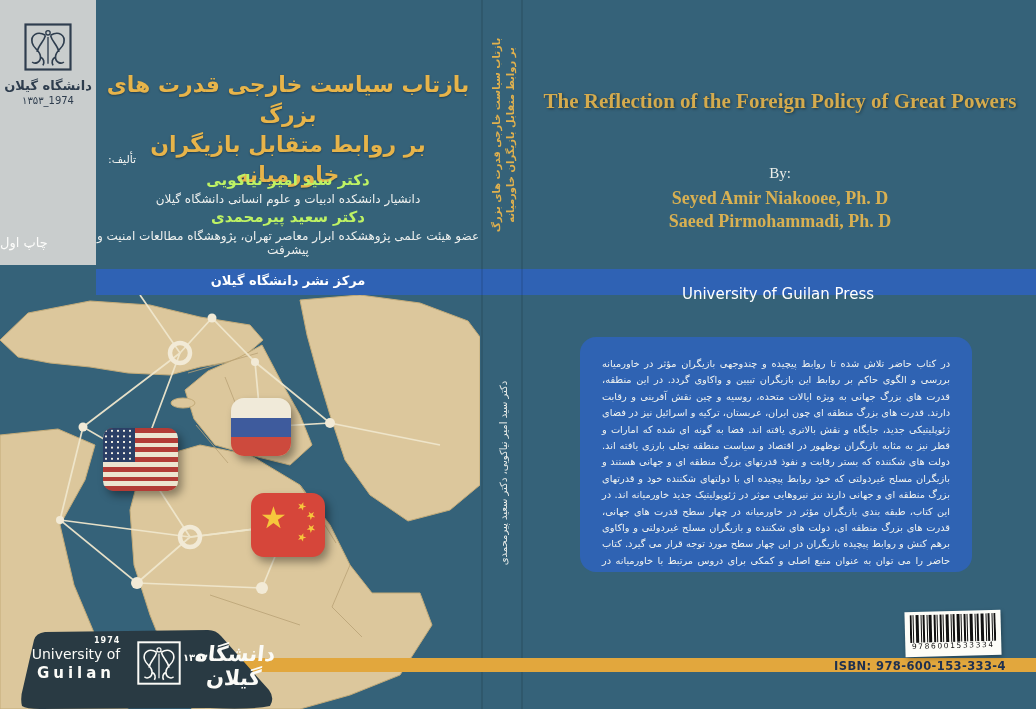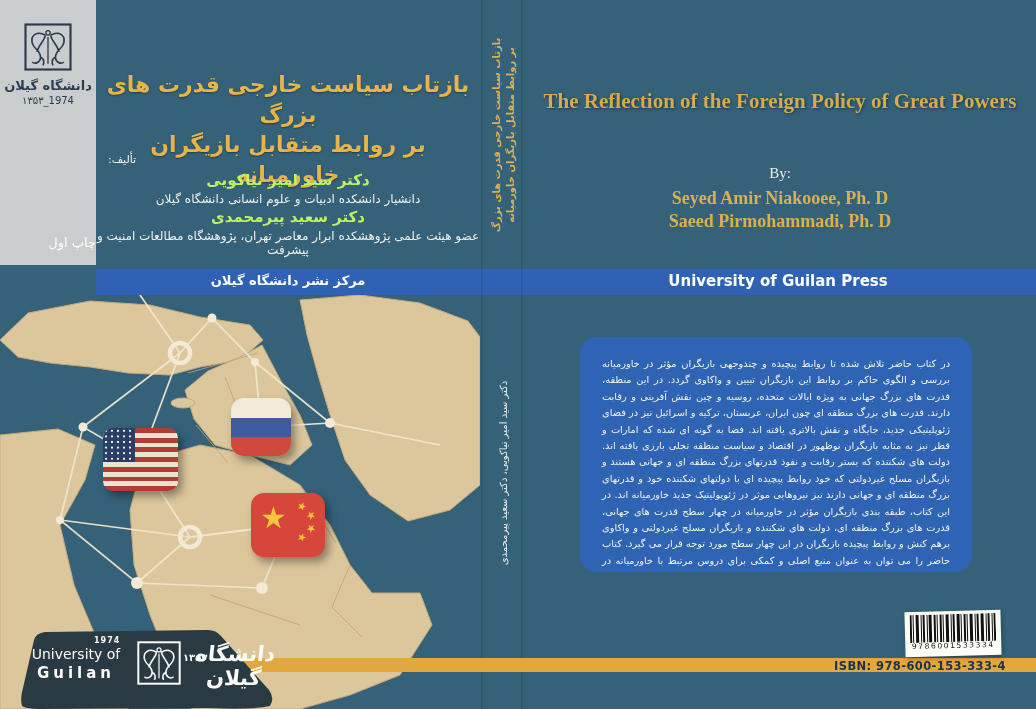--- a/index.html
+++ b/index.html
@@ -5,38 +5,38 @@
   html,body{margin:0;padding:0;}
   body{width:1036px;height:709px;position:relative;overflow:hidden;
        background:#356279;font-family:"DejaVu Sans",sans-serif;}
   .abs{position:absolute;}
   
   .gray-strip{left:0;top:0;width:96px;height:265px;background:#c9cdcd;}
   .logo-top{left:0;top:22px;width:96px;text-align:center;color:#2e3d4e;}
   .logo-top svg{width:50px;height:50px;color:#2e3d4e;}
   .logo-top .uni-fa{font-size:13px;font-weight:bold;margin-top:2px;direction:rtl;}
   .logo-top .years{font-size:10px;letter-spacing:1px;margin-top:2px;}
-  .edition{left:0;top:235px;width:96px;text-align:right;color:#fdfdfb;
+  .edition{left:0;top:235px;width:96px;text-align:left;color:#fdfdfb;
            font-size:13px;direction:rtl;}
   
   .fa-title{left:96px;top:70px;width:384px;text-align:center;color:#e7b44a;
             font-weight:bold;font-size:22px;line-height:30px;direction:rtl;
             text-shadow:0 1px 2px rgba(0,0,0,.35);}
   .fa-byline{left:96px;top:153px;width:384px;text-align:left;color:#f2f3f0;
              font-size:11px;direction:rtl;margin-left:12px;}
   .fa-author{left:96px;width:384px;text-align:center;color:#bef264;
              font-weight:bold;font-size:15px;direction:rtl;}
   .fa-affil{left:96px;width:384px;text-align:center;color:#eef0ee;
             font-size:12px;direction:rtl;}
   
   .banner{left:96px;top:269px;width:940px;height:26px;background:#2f62b4;}
   .banner-fa{left:96px;top:273px;width:384px;text-align:center;color:#fff;
              font-weight:bold;font-size:13px;direction:rtl;}
-  .banner-en{left:520px;top:272px;width:516px;text-align:center;color:#fff;
-             font-weight:bold;font-size:15px;}
+  .banner-en{left:520px;top:285px;width:516px;text-align:center;color:#fff;
+             font-weight:normal;font-size:15px;}
   
   .spine-line{top:0;width:2px;height:709px;background:rgba(0,0,0,.10);}
   .spine-title{left:504px;top:135px;color:#e0b14e;font-weight:bold;font-size:10px;
                line-height:14px;white-space:nowrap;direction:rtl;text-align:center;
                transform:translate(-50%,-50%) rotate(-90deg);}
   .spine-authors{left:503px;top:473px;color:#eef0ec;font-size:10px;white-space:nowrap;
                  direction:rtl;transform:translate(-50%,-50%) rotate(-90deg);}
   
   .en-title{left:530px;top:88px;width:500px;text-align:center;color:#d4ab4e;
             font-family:"Liberation Serif",serif;font-weight:bold;font-size:21px;

